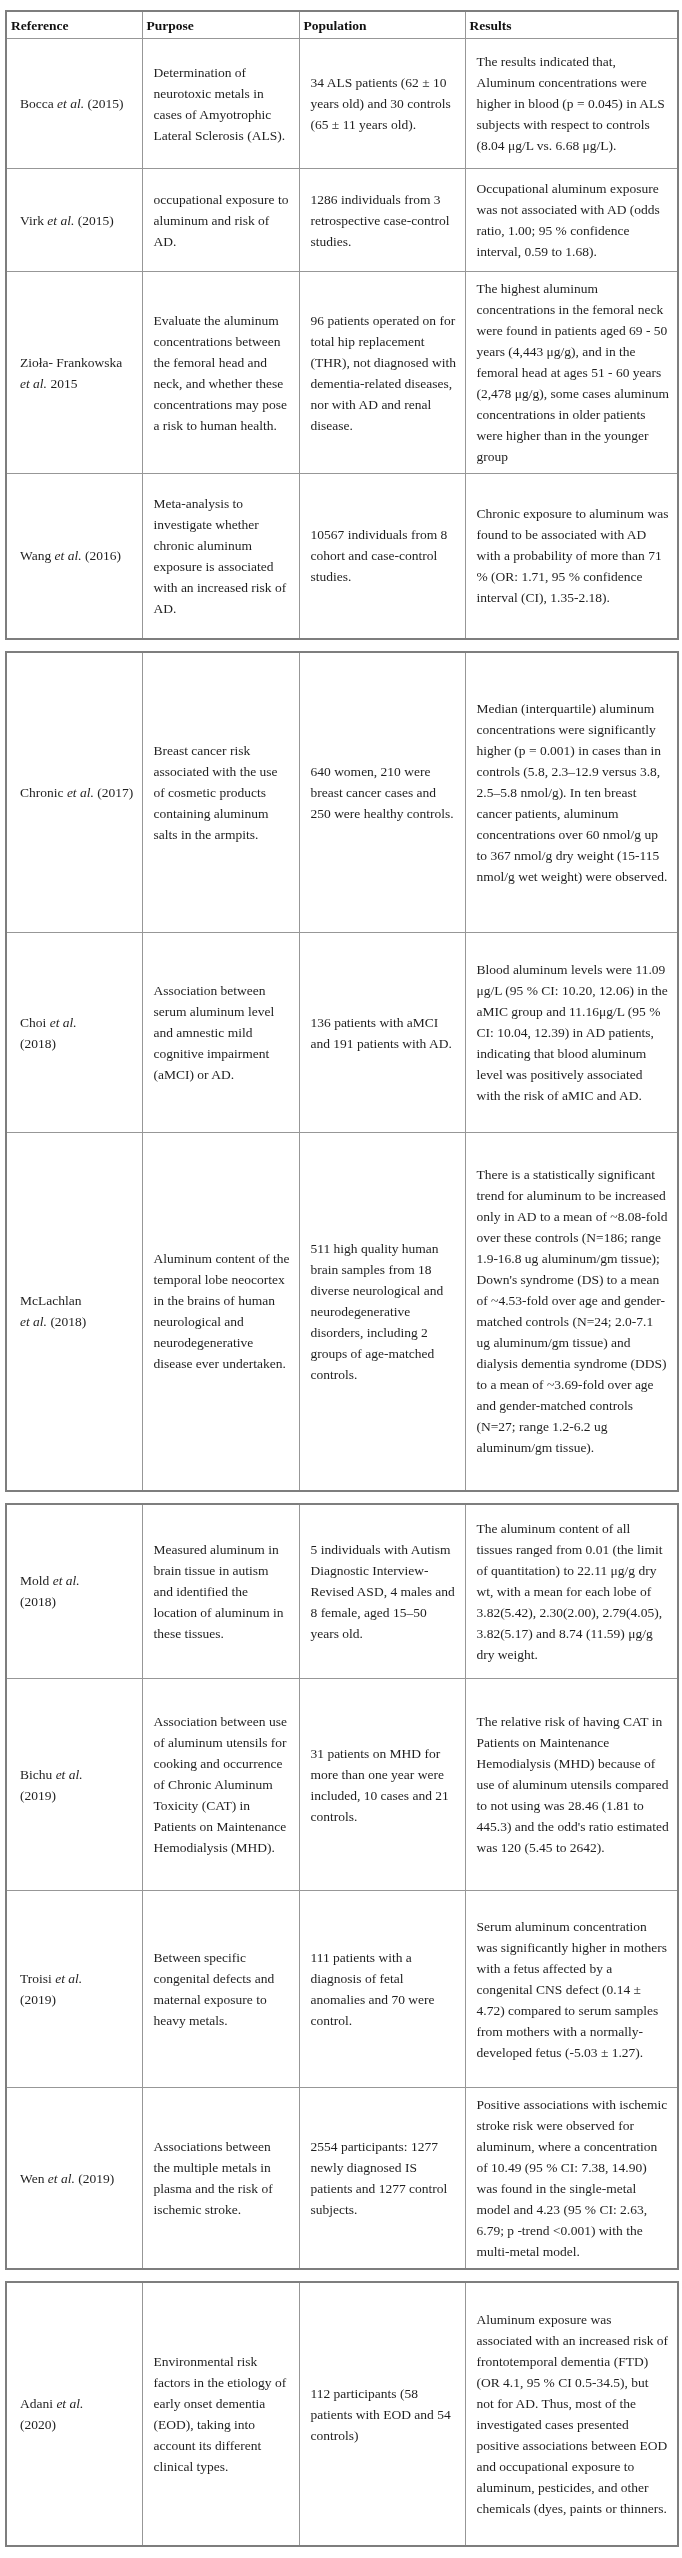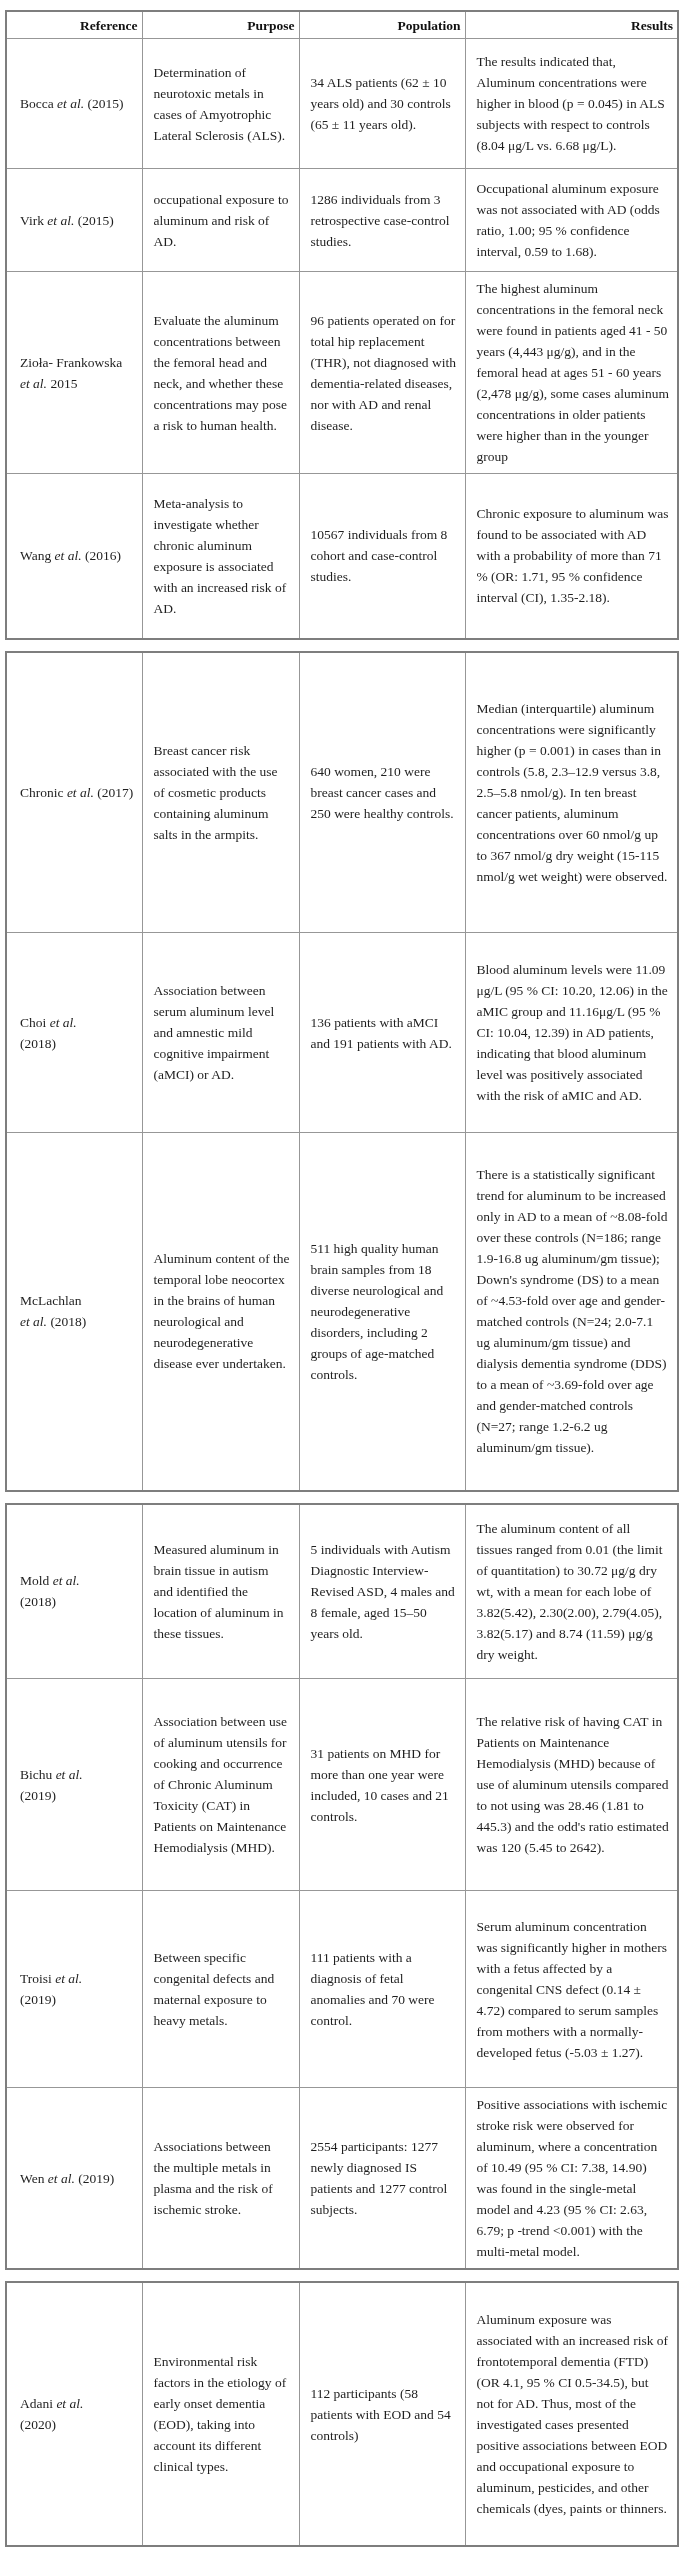--- a/index.html
+++ b/index.html
@@ -28,21 +28,21 @@
   col.c-res { width: 213px; }
   th, td {
     border: 1px solid #979797;
     vertical-align: middle;
     font-size: 13.5px;
     line-height: 21px;
     text-align: left;
     word-wrap: break-word;
   }
   th {
-    text-align: right;
+    text-align: left;
     font-weight: bold;
     height: 22px;
     padding: 2px 4px;
     color: #111111;
   }
   td { padding: 6px 8px 6px 11px; }
   td.ref { padding-left: 13px; }
   td.ref i { font-style: italic; }
 </style>
 </head>
@@ -75,21 +75,21 @@
       <tr style="height:103px">
         <td class="ref"><span>Virk</span> <i>et al.</i> <span>(2015)</span></td>
         <td>occupational exposure to aluminum and risk of AD.</td>
         <td>1286 individuals from 3 retrospective case-control studies.</td>
         <td>Occupational aluminum exposure was not associated with AD (odds ratio, 1.00; 95 % confidence interval, 0.59 to 1.68).</td>
       </tr>
       <tr style="height:202px">
         <td class="ref"><span>Zioła- Frankowska</span><br><i>et al.</i> <span>2015</span></td>
         <td>Evaluate the aluminum concentrations between the femoral head and neck, and whether these concentrations may pose a risk to human health.</td>
         <td>96 patients operated on for total hip replacement (THR), not diagnosed with dementia-related diseases, nor with AD and renal disease.</td>
-        <td>The highest aluminum concentrations in the femoral neck were found in patients aged 41 - 50 years (4,443 μg/g), and in the femoral head at ages 51 - 60 years (2,478 μg/g), some cases aluminum concentrations in older patients were higher than in the younger group</td>
+        <td>The highest aluminum concentrations in the femoral neck were found in patients aged 69 - 50 years (4,443 μg/g), and in the femoral head at ages 51 - 60 years (2,478 μg/g), some cases aluminum concentrations in older patients were higher than in the younger group</td>
       </tr>
       <tr style="height:165px">
         <td class="ref"><span>Wang</span> <i>et al.</i> <span>(2016)</span></td>
         <td>Meta-analysis to investigate whether chronic aluminum exposure is associated with an increased risk of AD.</td>
         <td>10567 individuals from 8 cohort and case-control studies.</td>
         <td>Chronic exposure to aluminum was found to be associated with AD with a probability of more than 71 % (OR: 1.71, 95 % confidence interval (CI), 1.35-2.18).</td>
       </tr>
     </tbody>
   </table>
 
@@ -127,21 +127,21 @@
         <col class="c-ref">
         <col class="c-pur">
         <col class="c-pop">
         <col class="c-res">
       </colgroup>
     <tbody>
       <tr style="height:175px">
         <td class="ref"><span>Mold</span> <i>et al.</i><br><span>(2018)</span></td>
         <td>Measured aluminum in brain tissue in autism and identified the location of aluminum in these tissues.</td>
         <td>5 individuals with Autism Diagnostic Interview-Revised ASD, 4 males and 8 female, aged 15–50 years old.</td>
-        <td>The aluminum content of all tissues ranged from 0.01 (the limit of quantitation) to 30.72 μg/g dry wt, with a mean for each lobe of 3.82(5.42), 2.30(2.00), 2.79(4.05), 3.82(5.17) and 8.74 (11.59) μg/g dry weight.</td>
+        <td>The aluminum content of all tissues ranged from 0.01 (the limit of quantitation) to 22.11 μg/g dry wt, with a mean for each lobe of 3.82(5.42), 2.30(2.00), 2.79(4.05), 3.82(5.17) and 8.74 (11.59) μg/g dry weight.</td>
       </tr>
       <tr style="height:212px">
         <td class="ref"><span>Bichu</span> <i>et al.</i><br><span>(2019)</span></td>
         <td>Association between use of aluminum utensils for cooking and occurrence of Chronic Aluminum Toxicity (CAT) in Patients on Maintenance Hemodialysis (MHD).</td>
         <td>31 patients on MHD for more than one year were included, 10 cases and 21 controls.</td>
         <td>The relative risk of having CAT in Patients on Maintenance Hemodialysis (MHD) because of use of aluminum utensils compared to not using was 28.46 (1.81 to 445.3) and the odd's ratio estimated was 120 (5.45 to 2642).</td>
       </tr>
       <tr style="height:197px">
         <td class="ref"><span>Troisi</span> <i>et al.</i><br><span>(2019)</span></td>
         <td>Between specific congenital defects and maternal exposure to heavy metals.</td>

